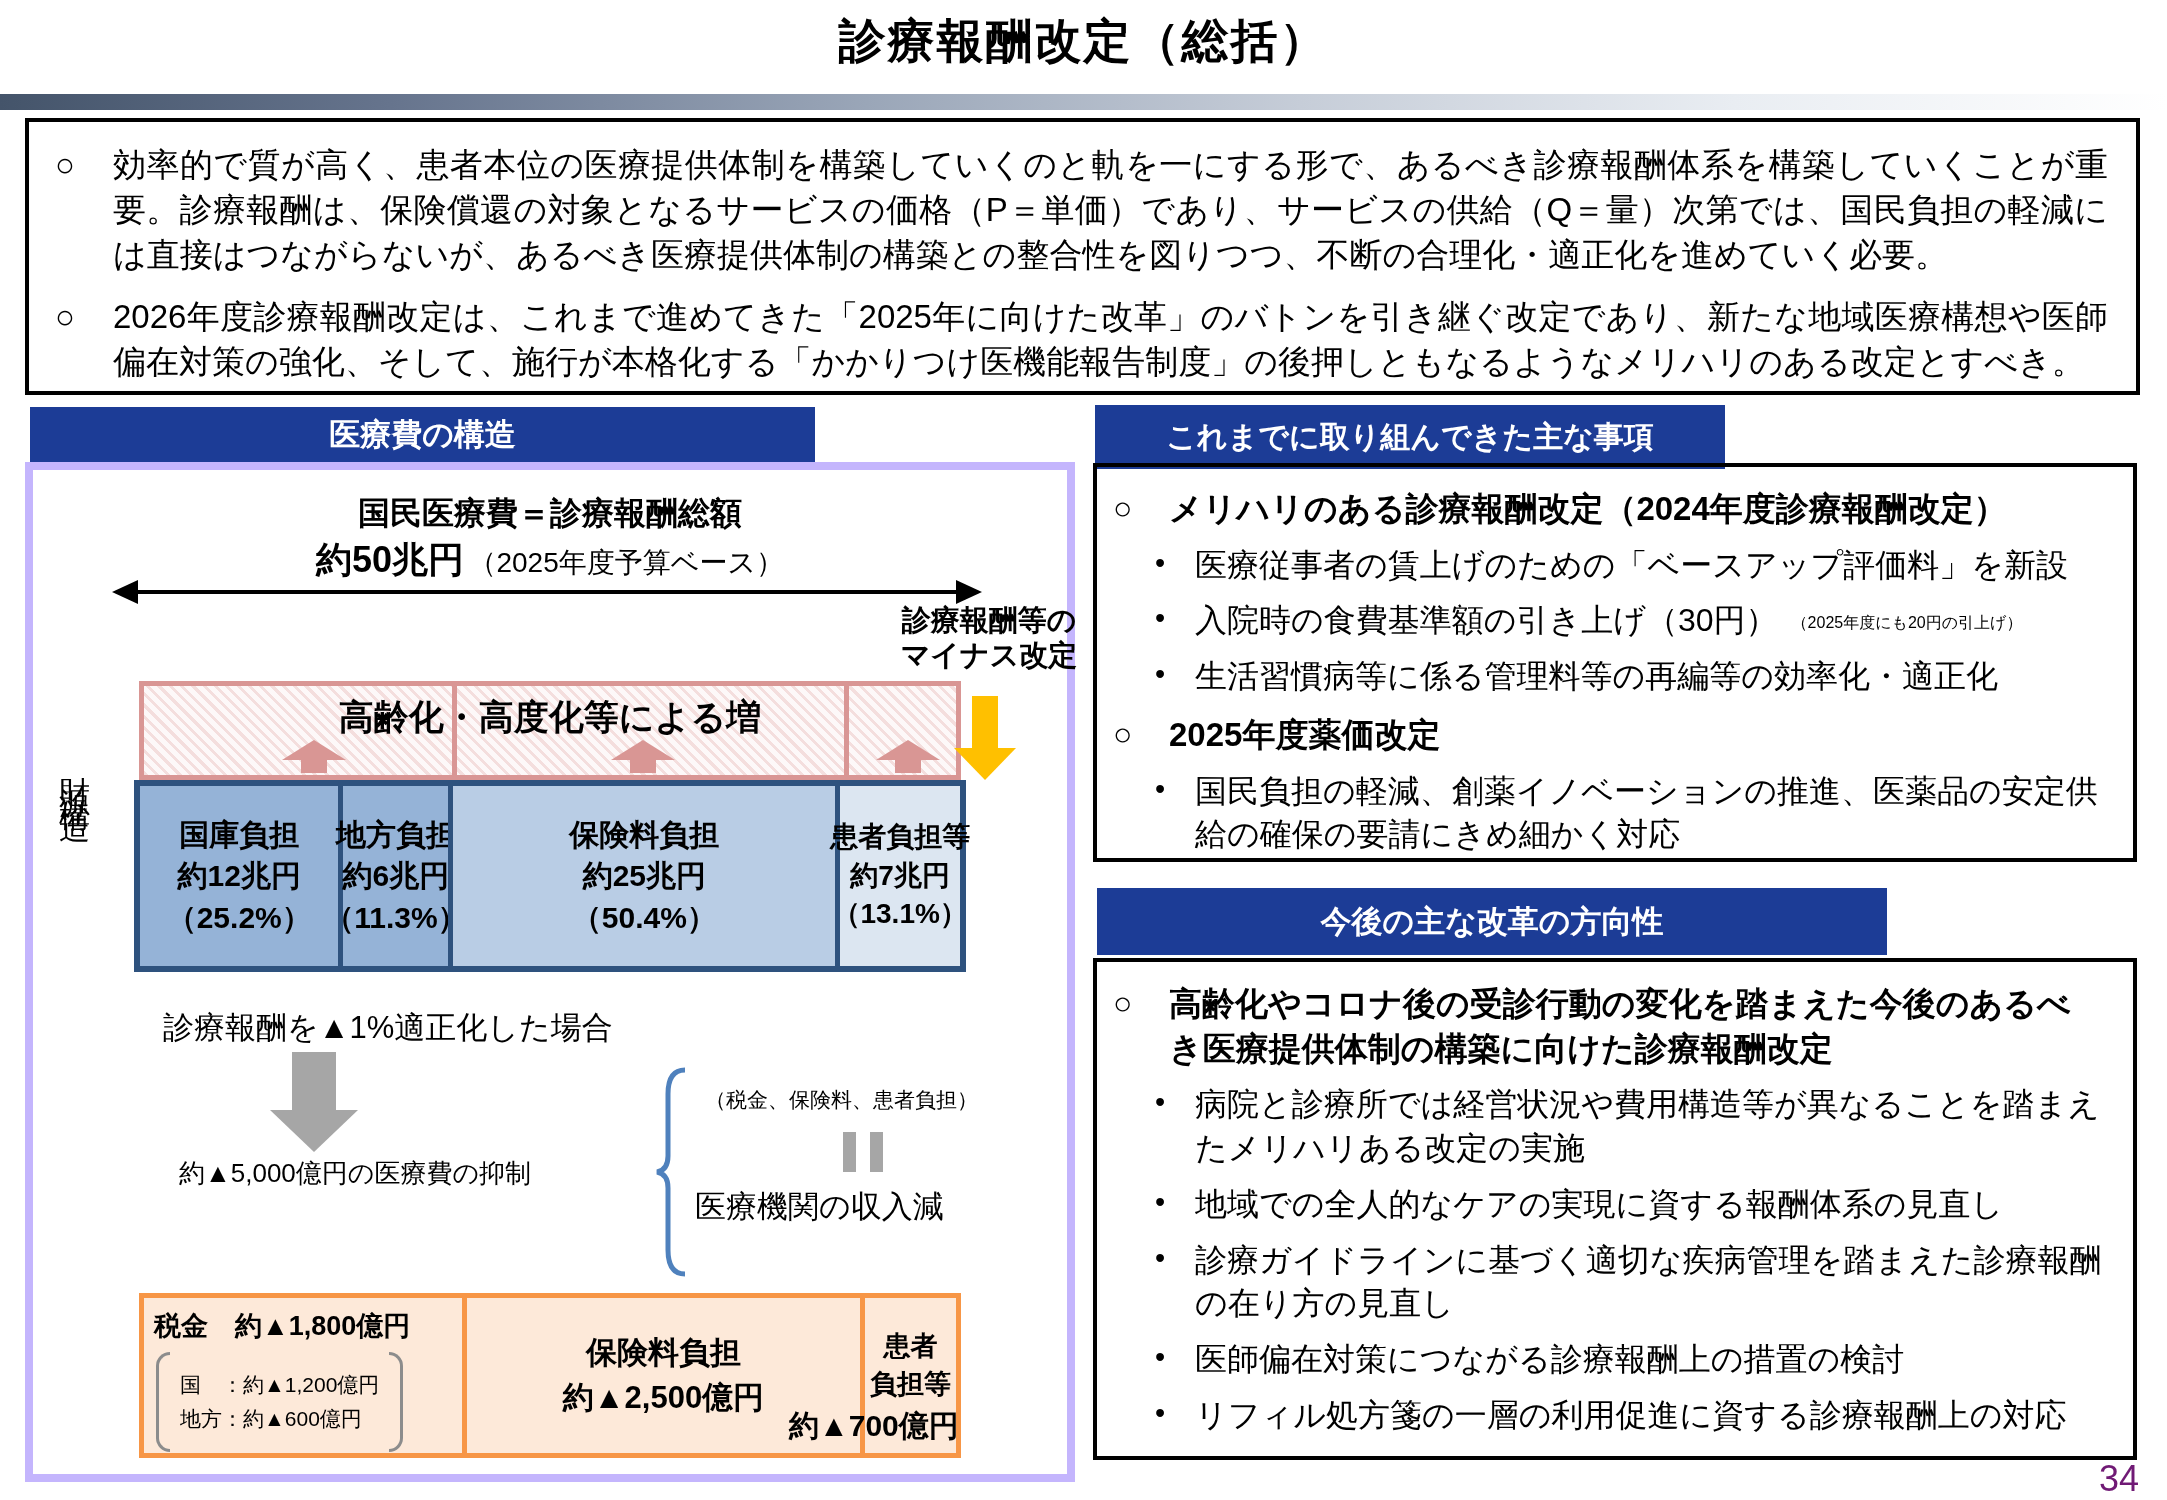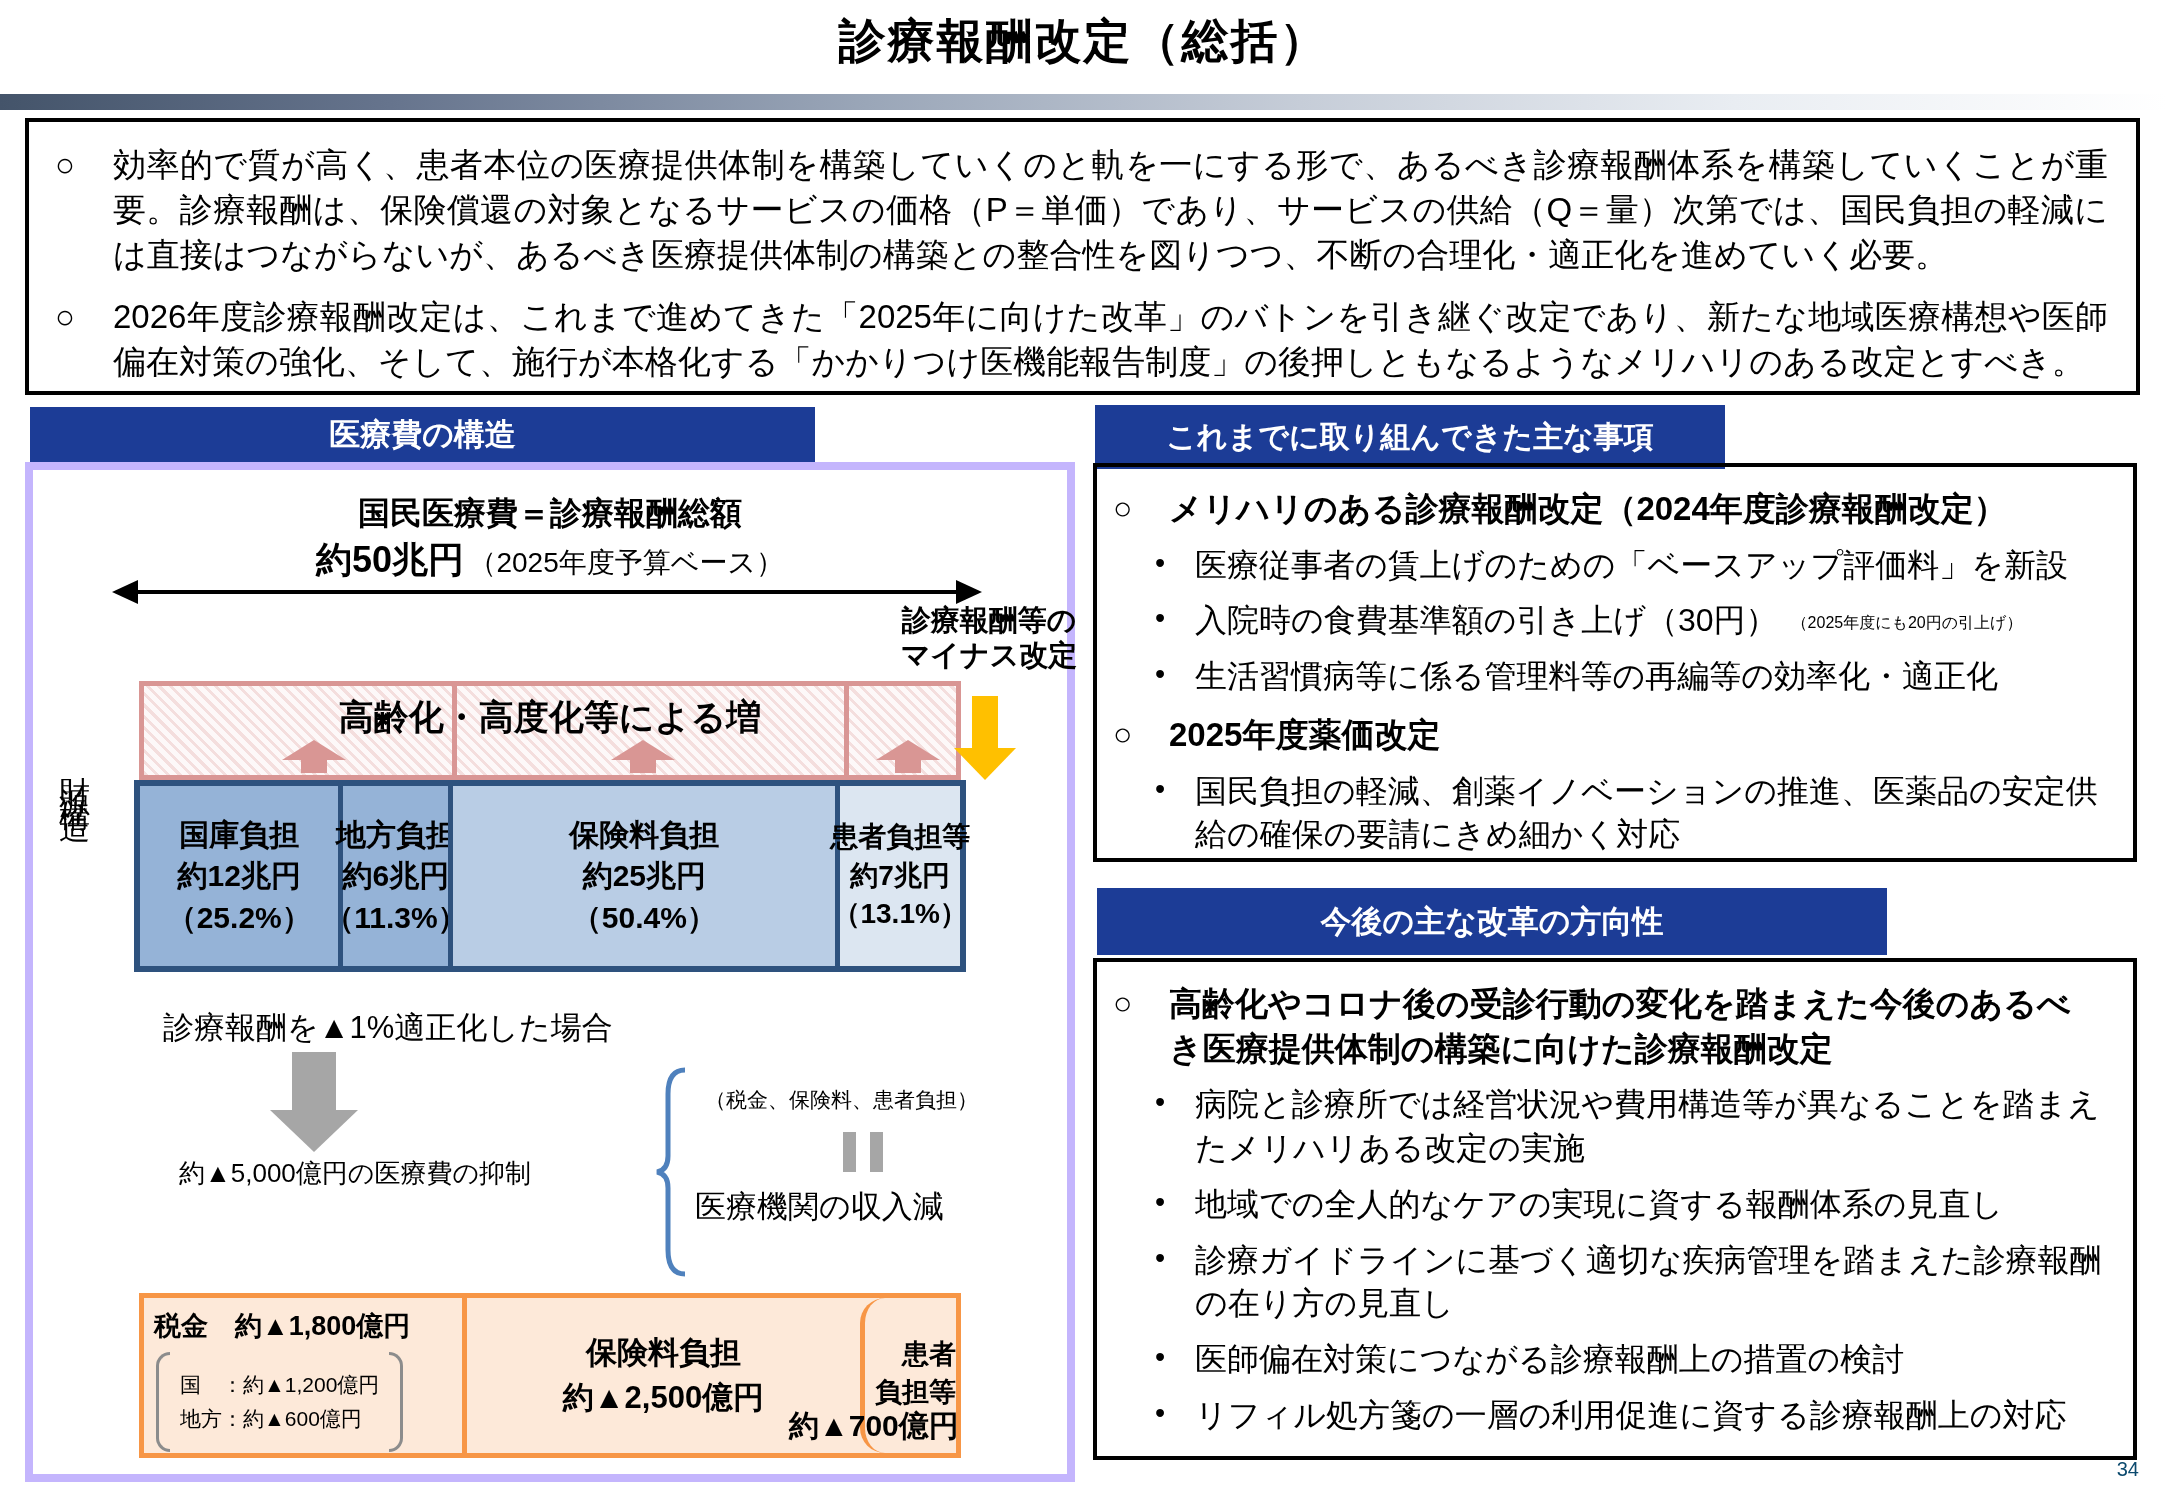--- a/index.html
+++ b/index.html
@@ -84,35 +84,35 @@
   .ocell + .ocell{border-left:5px solid #F79646;}
   .ocell-tax{width:318px;padding:10px 6px 6px 10px;}
   .tax-title{font-size:27px;font-weight:bold;white-space:nowrap;}
   .tax-detail{display:flex;align-items:center;margin:8px 0 0 2px;}
   .paren{width:14px;height:100px;box-sizing:border-box;}
   .paren.l{border:3px solid #8c8c8c;border-right:none;border-radius:20px 0 0 20px;}
   .paren.r{border:3px solid #8c8c8c;border-left:none;border-radius:0 20px 20px 0;}
   .tax-rows{padding:0 10px;font-size:21px;line-height:1.6;white-space:nowrap;}
   .ocell-premium{width:398px;display:flex;flex-direction:column;align-items:center;justify-content:center;
       font-size:31px;font-weight:bold;line-height:1.45;}
-  .ocell-patient{flex:1;font-size:27px;font-weight:bold;text-align:right;padding-top:38px;line-height:1.4;border-radius:25px;}
+  .ocell-patient{flex:1;font-size:27px;font-weight:bold;text-align:center;padding-top:30px;line-height:1.4;}
   .patient-amount{position:absolute;left:645px;top:108px;font-size:30px;font-weight:bold;white-space:nowrap;z-index:3;}
 
   
   .rbox{position:absolute;left:1093px;width:1044px;box-sizing:border-box;border:4px solid #000;
         padding:12px 16px 8px 16px;display:flex;flex-direction:column;}
   .rrow{display:flex;align-items:flex-start;margin-top:8px;}
   .rrow .omark{flex:none;width:56px;font-size:32px;line-height:1.35;}
   .rrow .htext{font-size:33px;font-weight:bold;line-height:1.35;width:920px;}
   .brow{display:flex;align-items:flex-start;margin:12px 0 0 42px;}
   .brow .bmark{flex:none;width:40px;font-size:29px;line-height:1.37;}
   .brow .btext{font-size:32px;line-height:1.37;width:912px;}
   .brow .bnote{font-size:16px;margin-left:14px;white-space:nowrap;}
 
-  .page-num{position:absolute;right:28px;top:1458px;font-size:20px;color:#0c4a6e;}
+  .page-num{position:absolute;right:28px;top:1458px;font-size:36px;color:#701a75;}
 </style>
 </head>
 <body>
 
 <div class="slide">
 
   <div class="title">診療報酬改定（総括）</div>
   <div class="grad-bar"></div>
 
   <div class="summary">

